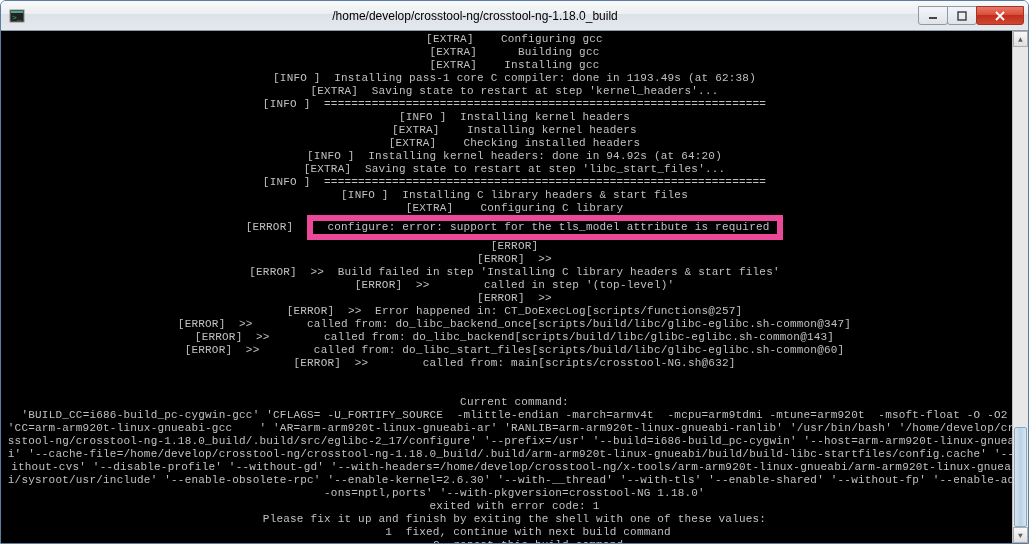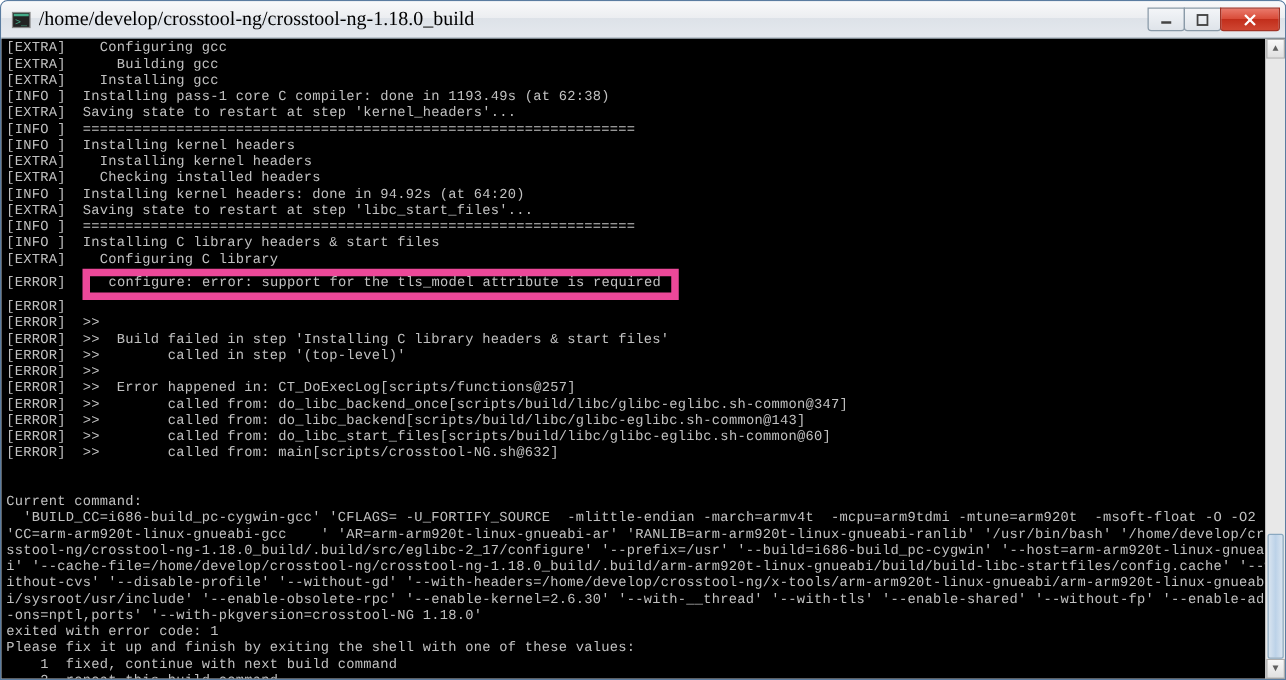--- a/index.html
+++ b/index.html
@@ -30,25 +30,26 @@
       border-bottom: 1px solid #8a9aa8;
       position: relative;
     }
     .titlebar-icon {
       width: 16px;
       height: 16px;
       margin-right: 6px;
     }
     .titlebar-title {
       flex: 1;
-      font-family: Liberation Serif, serif;
-      font-size: 16px;
+      font-family: Liberation Sans, sans-serif;
+      font-size: 12px;
       color: #000;
       white-space: nowrap;
       overflow: hidden;
+      text-align: center;
     }
     .titlebar-buttons {
       display: flex;
       gap: 0;
     }
     .tb-btn {
       width: 30px;
       height: 19px;
       border: 1px solid #8a9aa8;
       background: linear-gradient(to bottom, #f3f5f8, #dfe4ea);
@@ -73,21 +74,21 @@
       background: #000;
       color: #c0c0c0;
       padding: 2px 4px;
       white-space: pre;
       overflow: hidden;
       line-height: 13px;
       font-size: 11px;
       letter-spacing: 0.2px;
       position: relative;
     }
-    .terminal .line { display: block; }
+    .terminal .line { display: block; text-align: center; }
     .highlight {
       border: 6px solid #ec4899;
       padding: 0 1px;
       color: #c0c0c0;
       display: inline-block;
     }
     .scrollbar-track {
       position: absolute;
       right: 0;
       top: 0;

